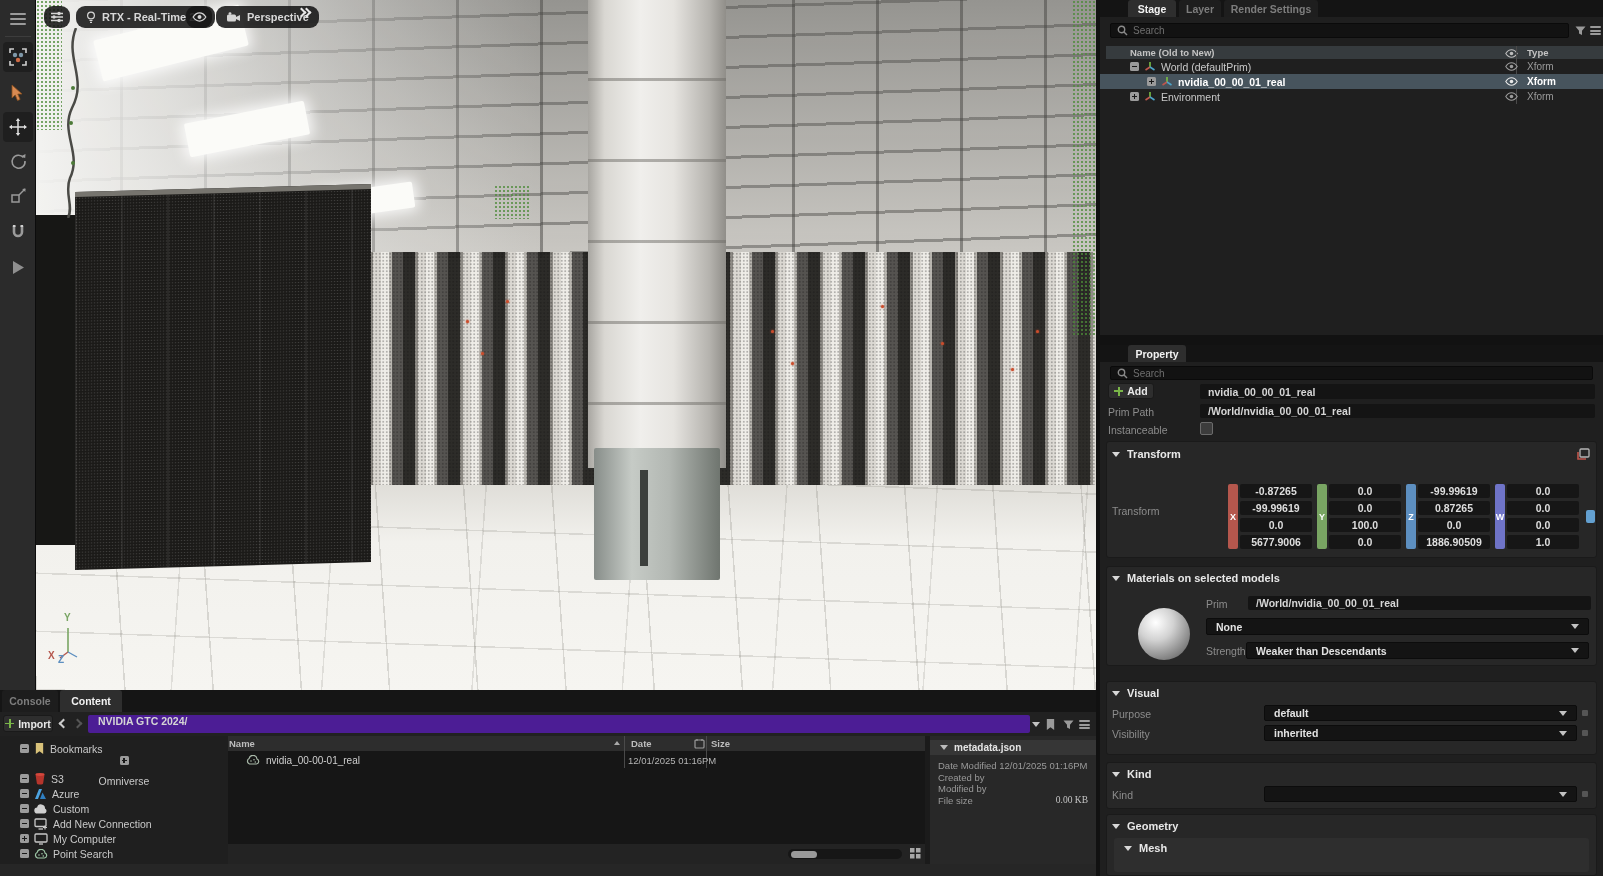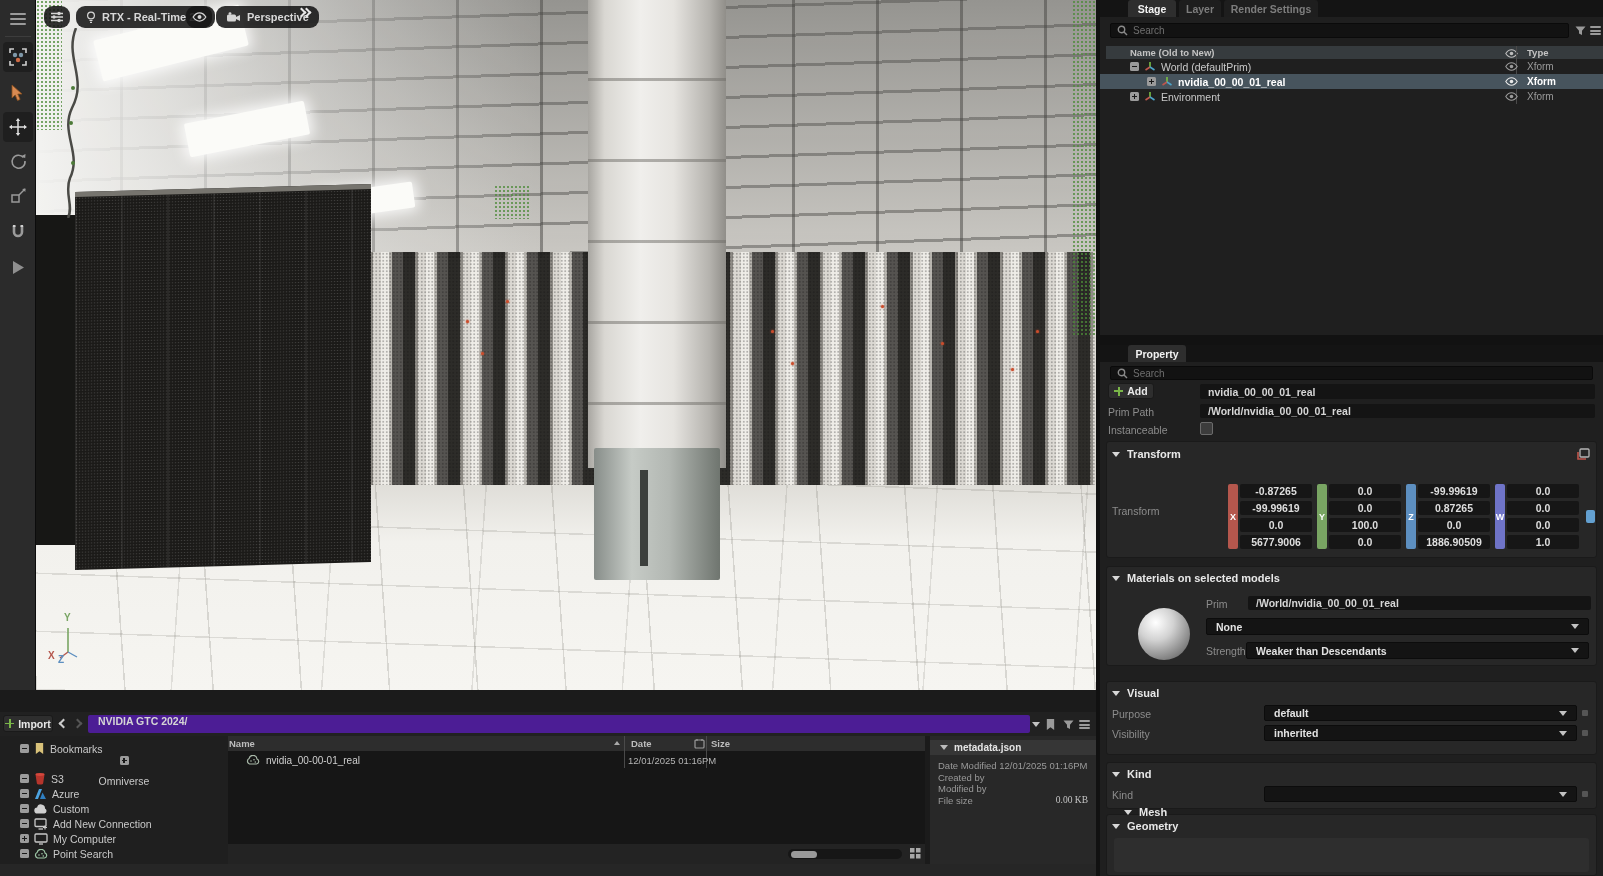--- a/index.html
+++ b/index.html
@@ -456,27 +456,35 @@
         <span class="cd"></span>
     </div>
     <span class="dot" style="left:482px; top:791px;"></span>
 
     <div class="grp" style="top:814px; height:62px;"></div>
     <div class="grphdr" style="top:820px;">
       <span class="tri"></span>
       <span>Geometry</span>
     </div>
     <div class="a" style="left:14px; right:14px; top:838px; height:34px; background:#2e2e2e; border-radius:3px;"></div>
-    <div class="grphdr" style="top:806px; left:24px;">
+    <div class="grphdr" style="top:842px; left:24px;">
       <span class="tri"></span>
       <span>Mesh</span>
     </div>
   </div>
 
   <div class="a bp">
+    <div class="bp-tabbar">
+      <div class="tab" style="left:2px; width:56px; height:22px; background:#1d1d1d;">
+          <span>Console</span>
+        </div>
+      <div class="tab active" style="left:60px; width:62px; height:22px;">
+          <span>Content</span>
+        </div>
+    </div>
 
     <div class="a" style="left:0; right:0; top:22px; height:24px; background:#212121;">
       <div class="btn" style="left:3px; top:3px; width:50px; height:17px;">
         <span class="plus9"></span>
         <span>Import</span>
       </div>
       <span class="chev back" style="position:absolute; left:60px; top:8px; border-color:#cccccc;"></span>
       <span class="chev" style="position:absolute; left:74px; top:8px; border-color:#555555;"></span>
       <div class="a" style="left:88px; right:66px; top:3px; height:18px; background:#4c1d95; border-radius:2px;
            display:flex; align-items:flex-start; padding-left:10px; color:#d5d5d5; font-size:10.5px; font-weight:bold;">

